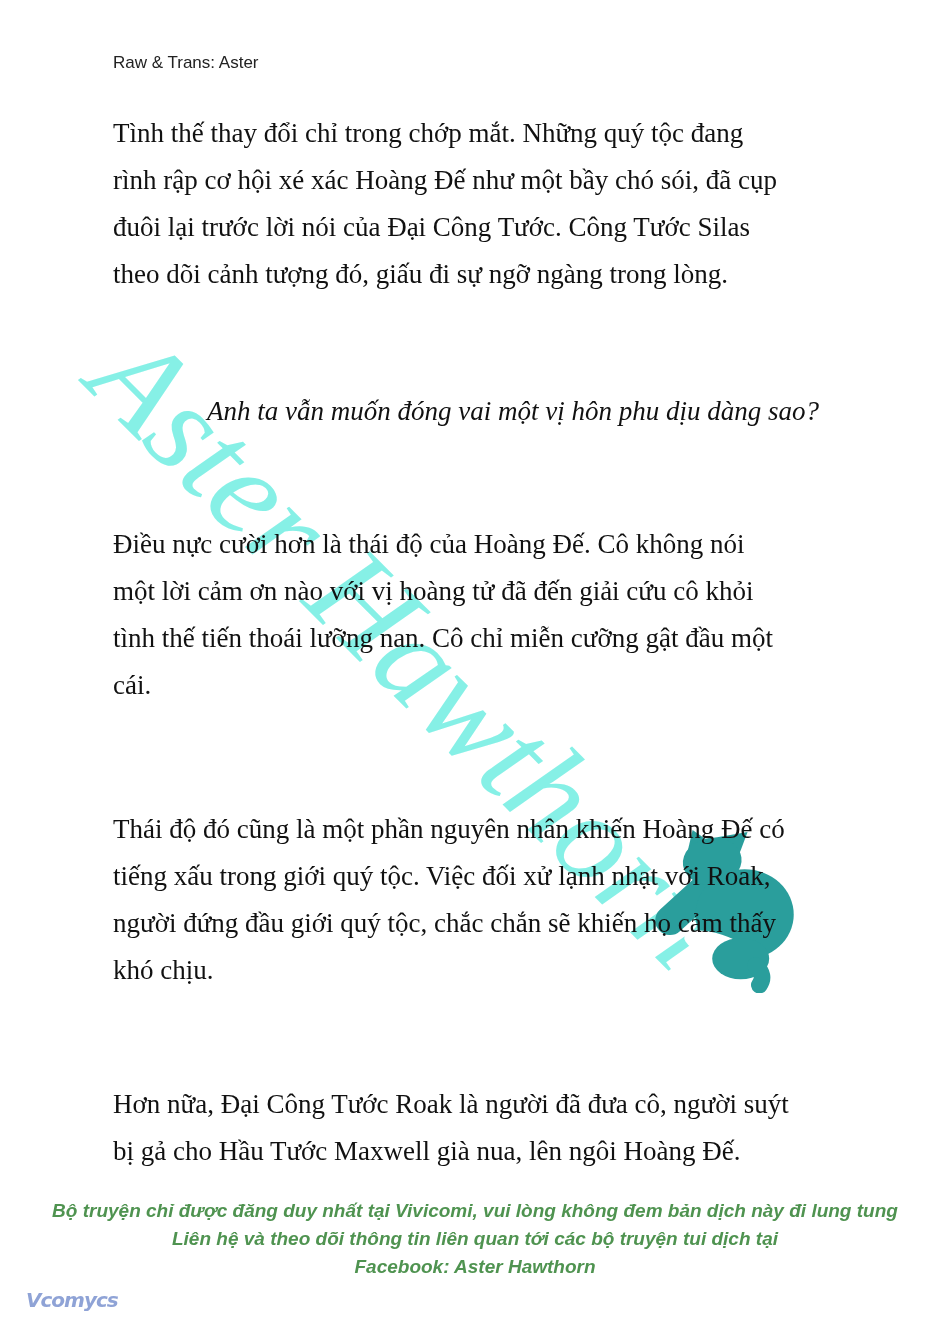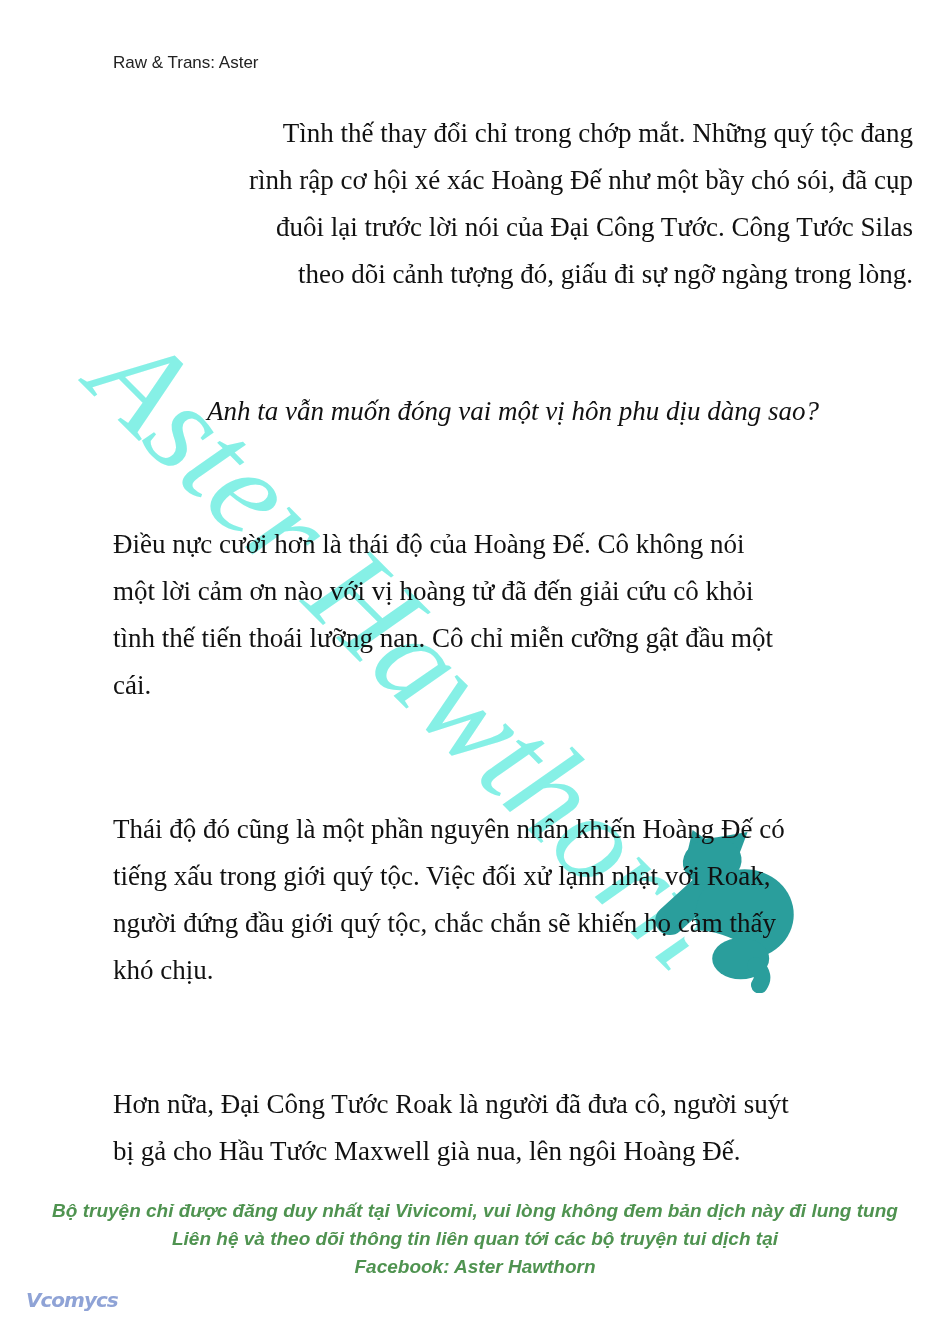--- a/index.html
+++ b/index.html
@@ -34,21 +34,21 @@
     z-index:1;
   }
   
   .para{
     position:absolute;left:113px;width:800px;
     font-size:27px;line-height:47px;color:#111111;
     white-space:pre;
     z-index:2;
   }
   .para.quote{font-style:italic;}
-  .p1{top:110px;text-align:right;}
+  .p1{top:110px;}
   .pquote{top:388px;text-align:center;}
   .p3{top:521px;}
   .p4{top:806px;}
   .p5{top:1081px;}
   
   .footer-notice{
     position:absolute;left:0;top:1197px;width:950px;
     text-align:center;
     font-family:"Liberation Sans","DejaVu Sans",sans-serif;
     font-size:19px;line-height:28px;

